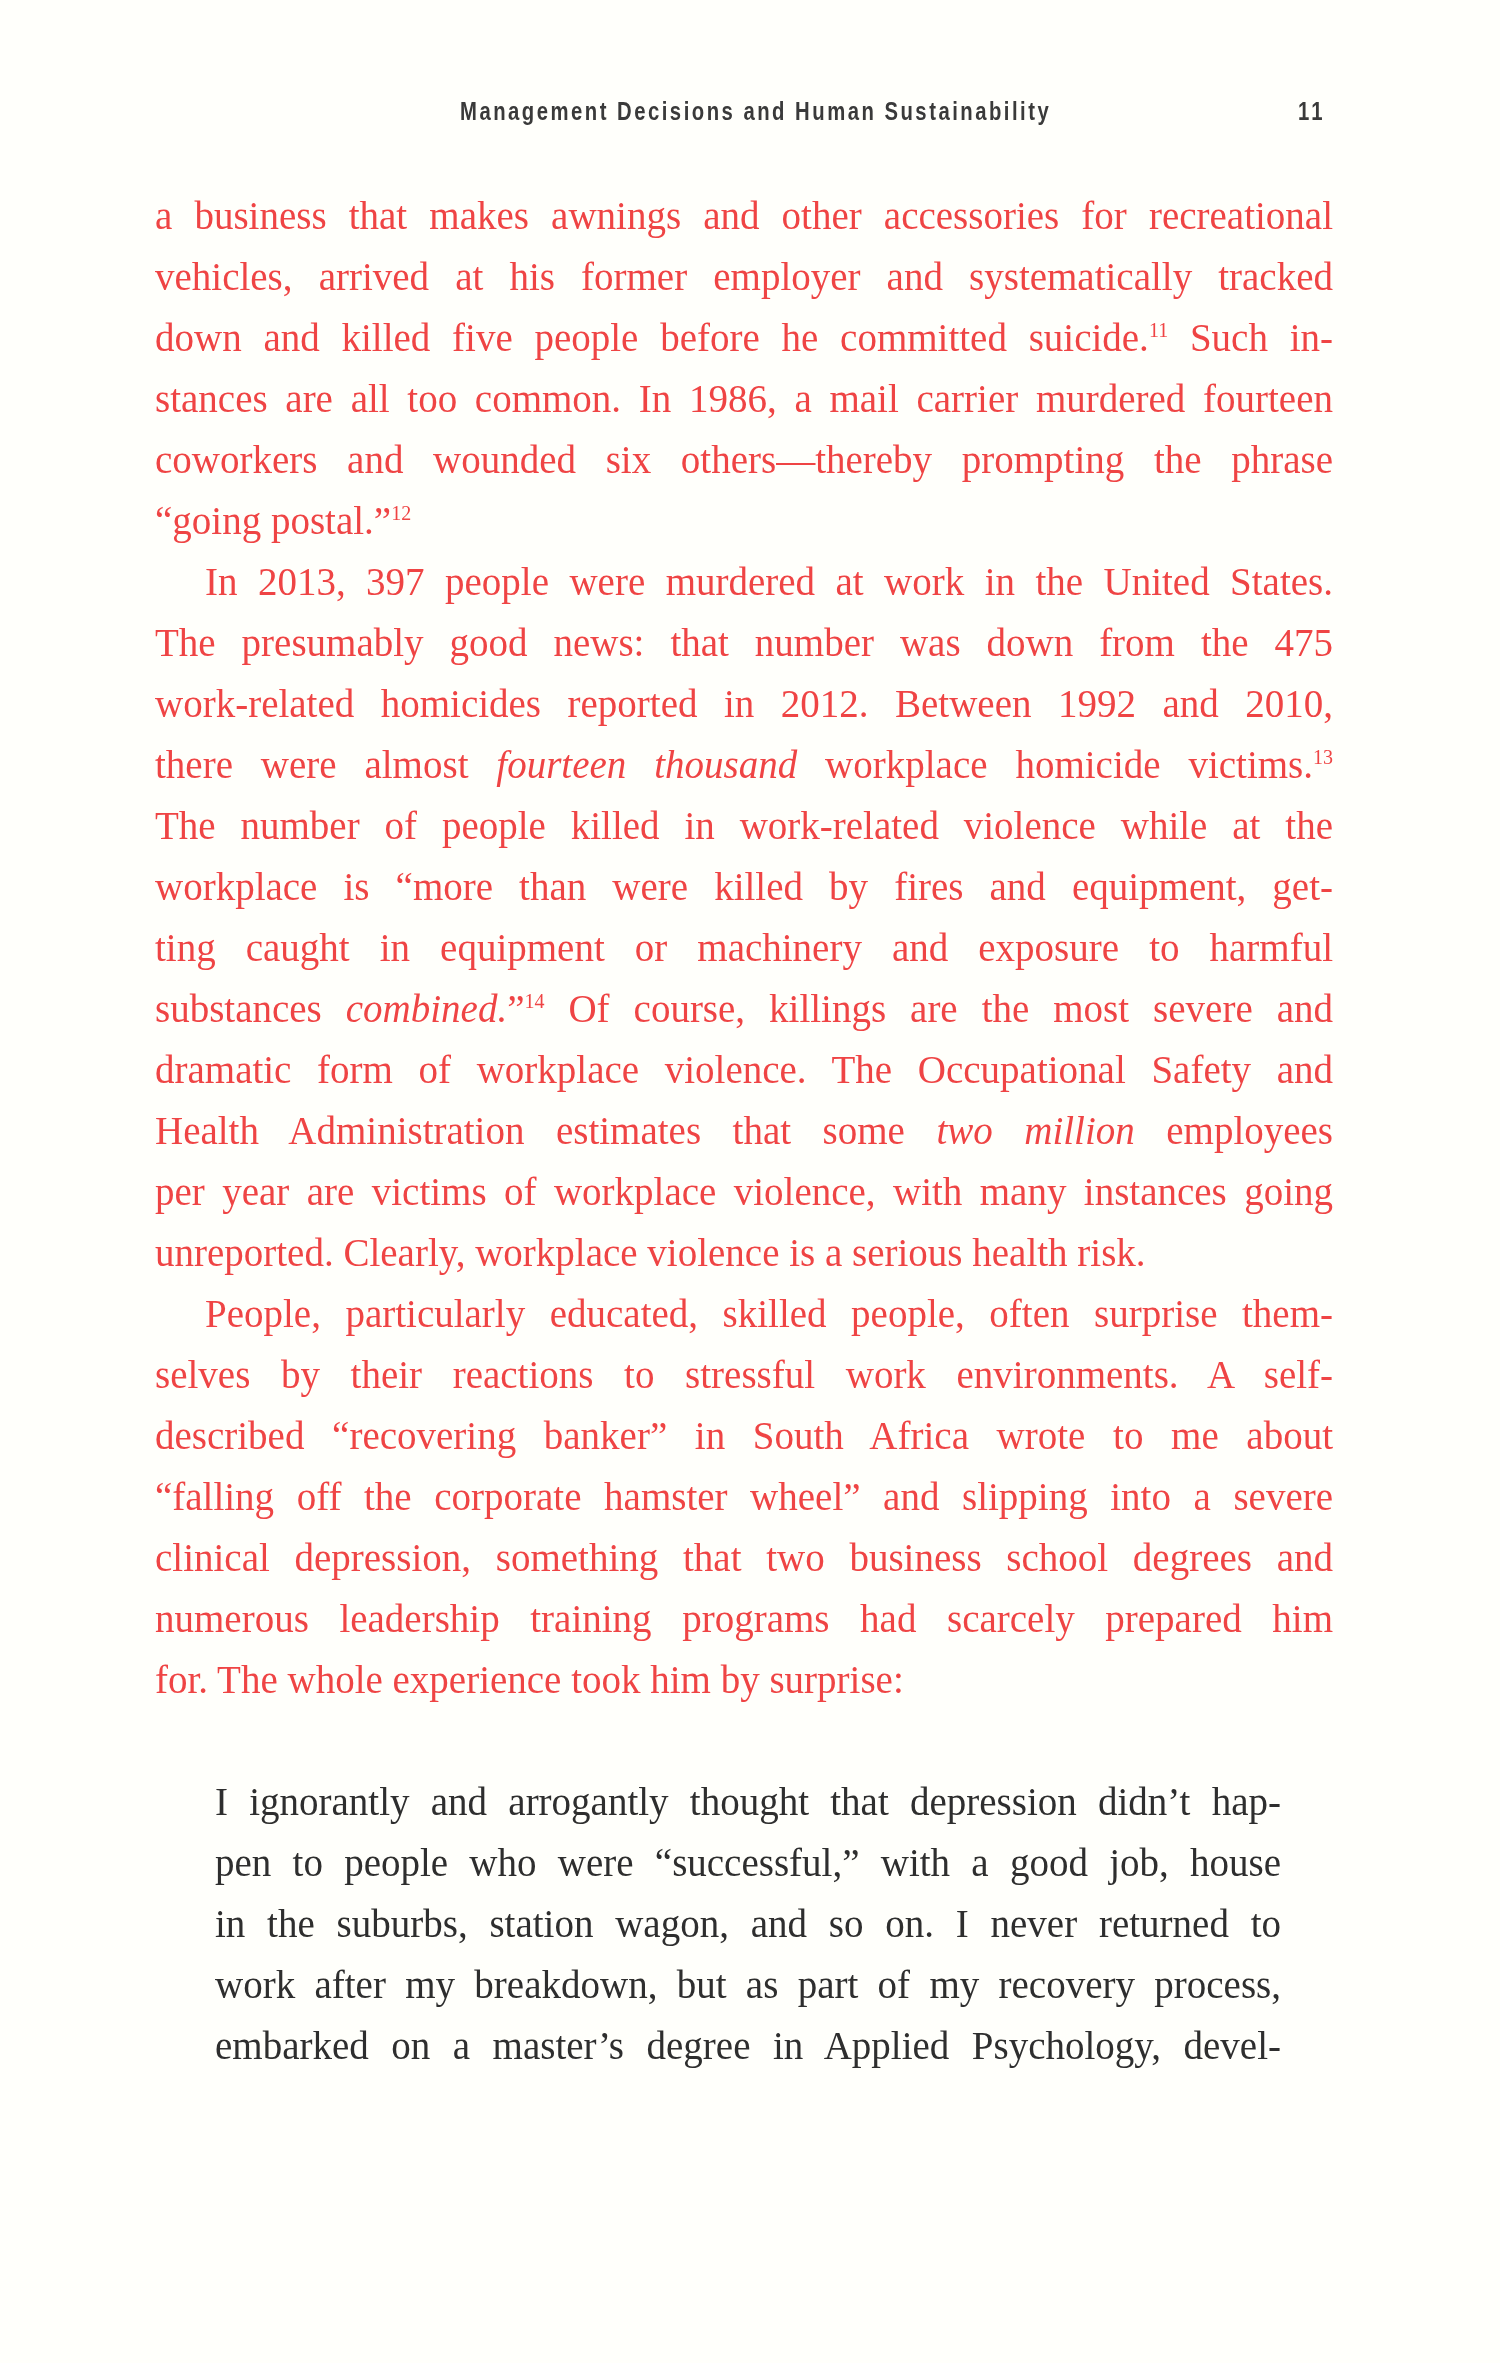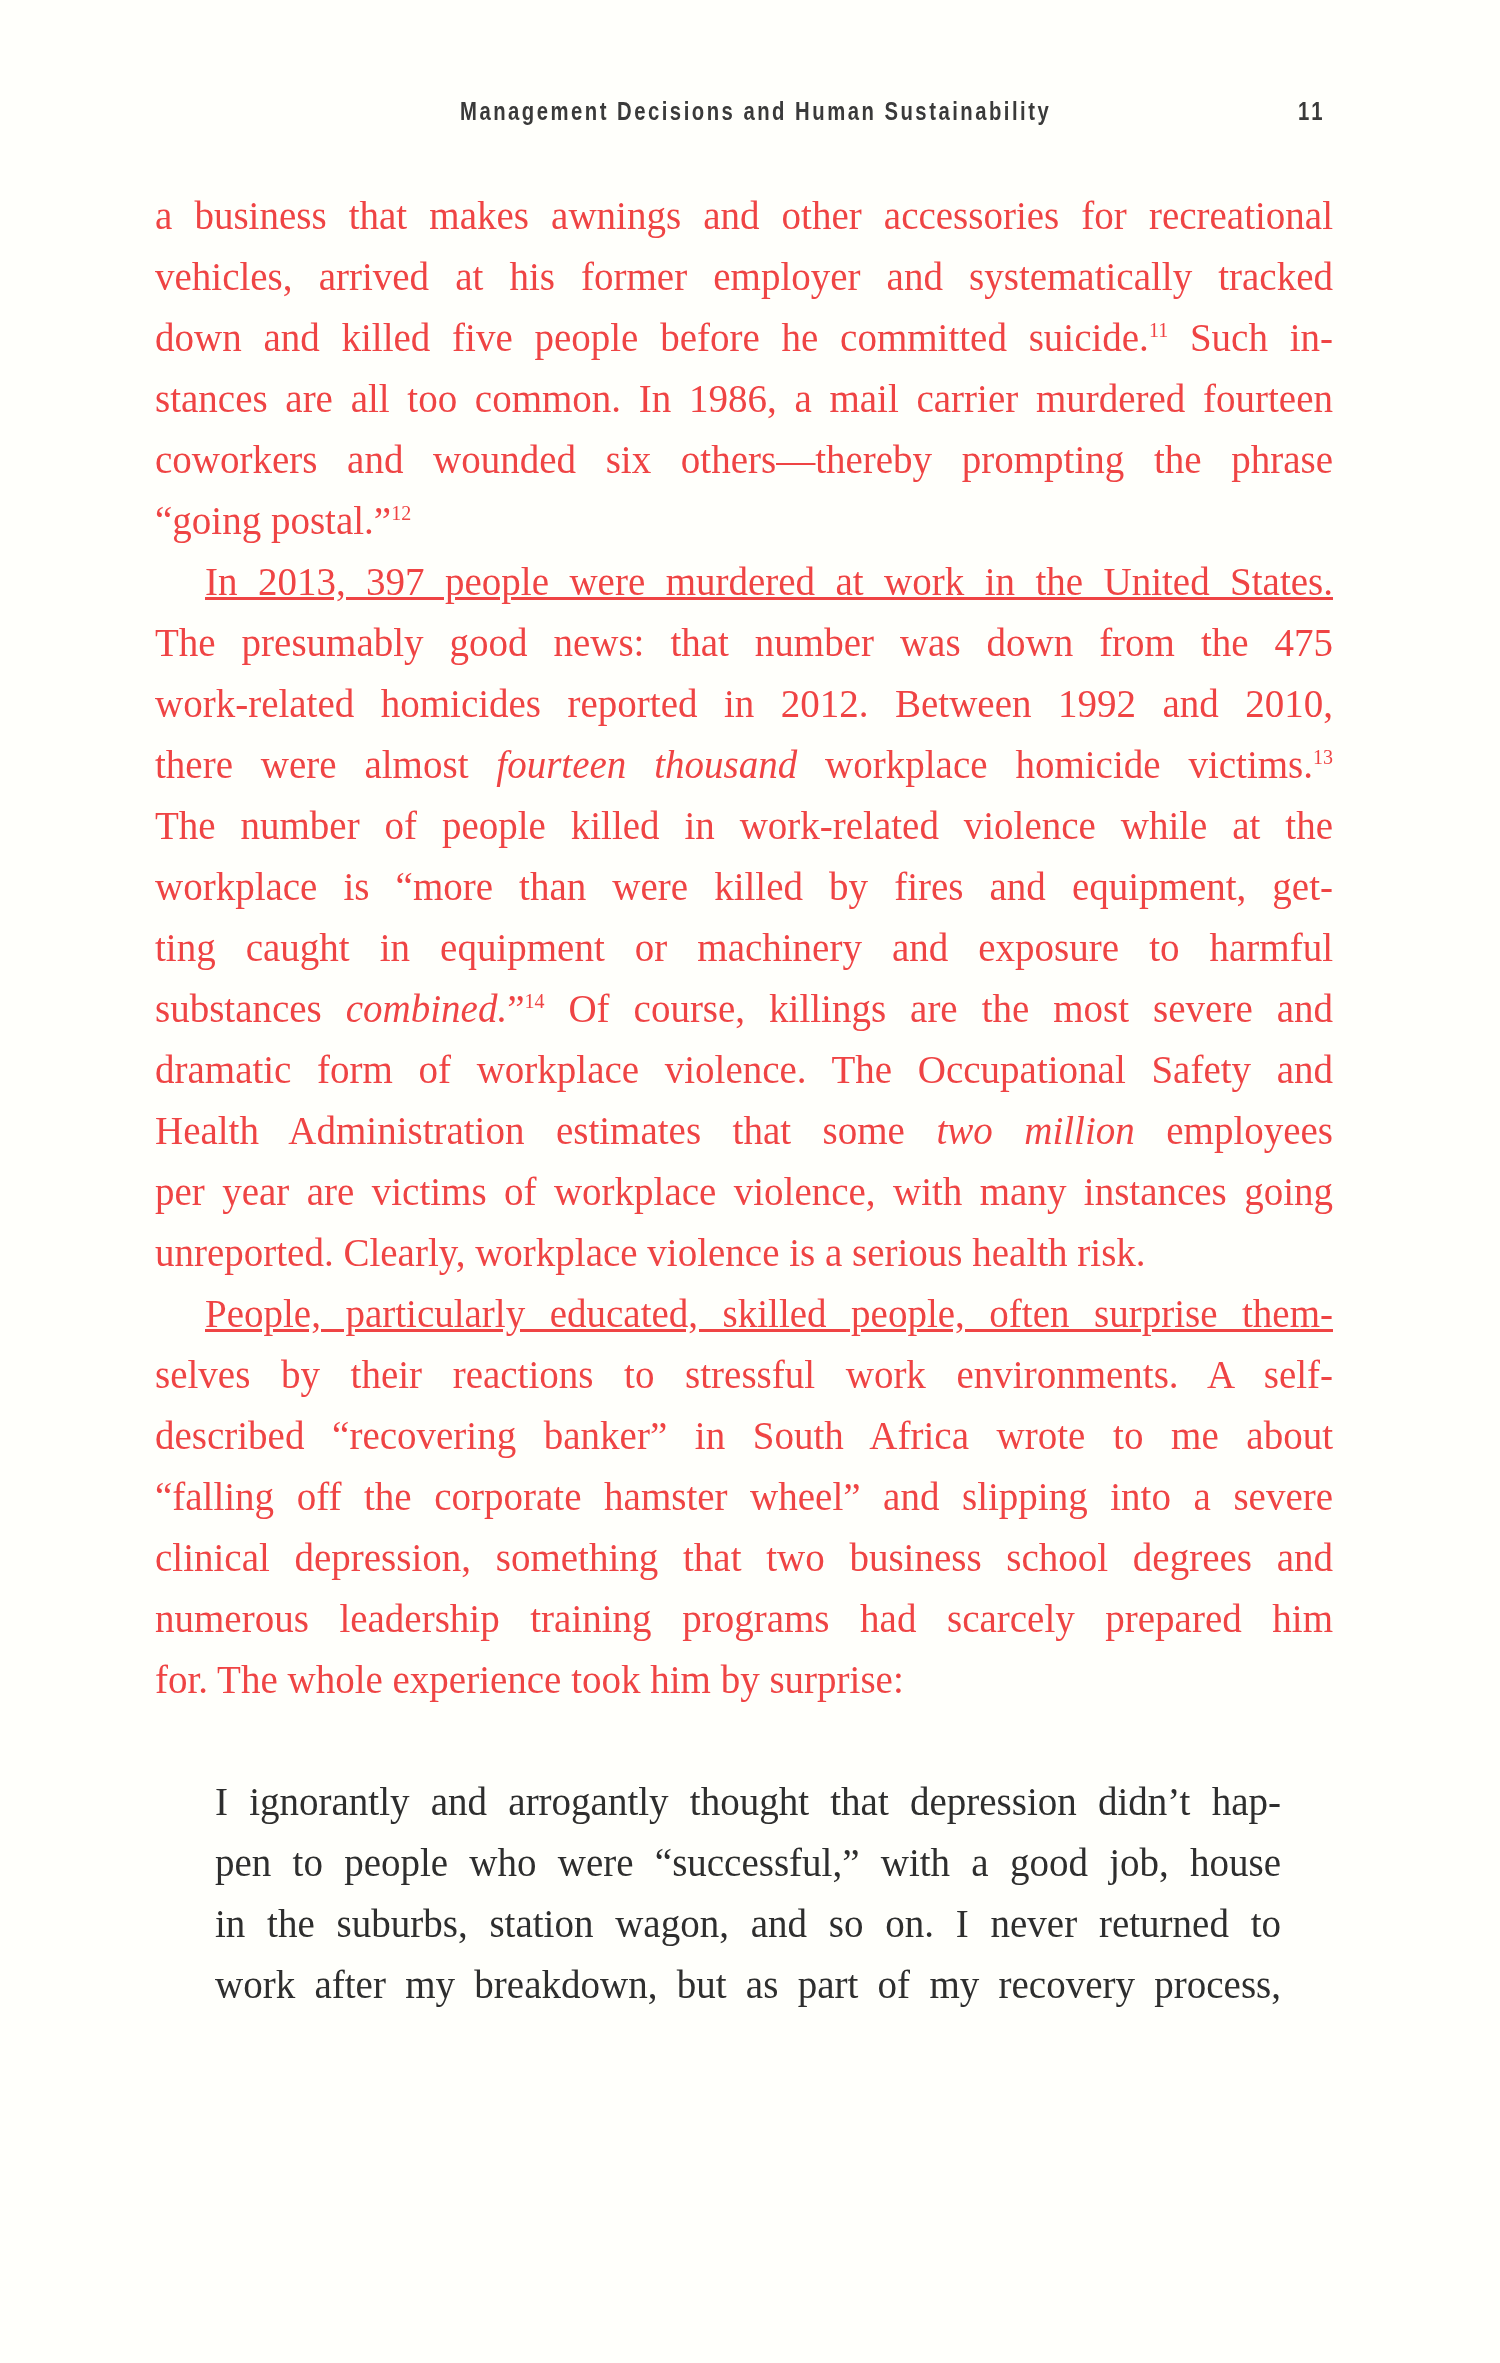--- a/index.html
+++ b/index.html
@@ -66,21 +66,20 @@
     text-align: justify;
     text-align-last: justify;
     white-space: nowrap;
     overflow: visible;
   }
   .line.last {
     text-align-last: left;
   }
   .line.indent {
     padding-left: 50px;
-    text-decoration: underline;
   }
   sup.fn {
     font-size: 20px;
     vertical-align: 14px;
     line-height: 0;
   }
   em { font-style: italic; margin-top: 7px; }
   .blockquote {
     position: absolute;
     left: 215px;
@@ -134,15 +133,16 @@
         <div class="line">numerous leadership training programs had scarcely prepared him</div>
         <div class="line last">for. The whole experience took him by surprise:</div>
       </div>
     </div>
 
   <div class="blockquote" id="blockquote">
       <div class="line">I ignorantly and arrogantly thought that depression didn’t hap-</div>
       <div class="line">pen to people who were “successful,” with a good job, house</div>
       <div class="line">in the suburbs, station wagon, and so on. I never returned to</div>
       <div class="line">work after my breakdown, but as part of my recovery process,</div>
+      <div class="line">embarked on a master’s degree in Applied Psychology, devel-</div>
     </div>
 
 </div>
 
 </body></html>

